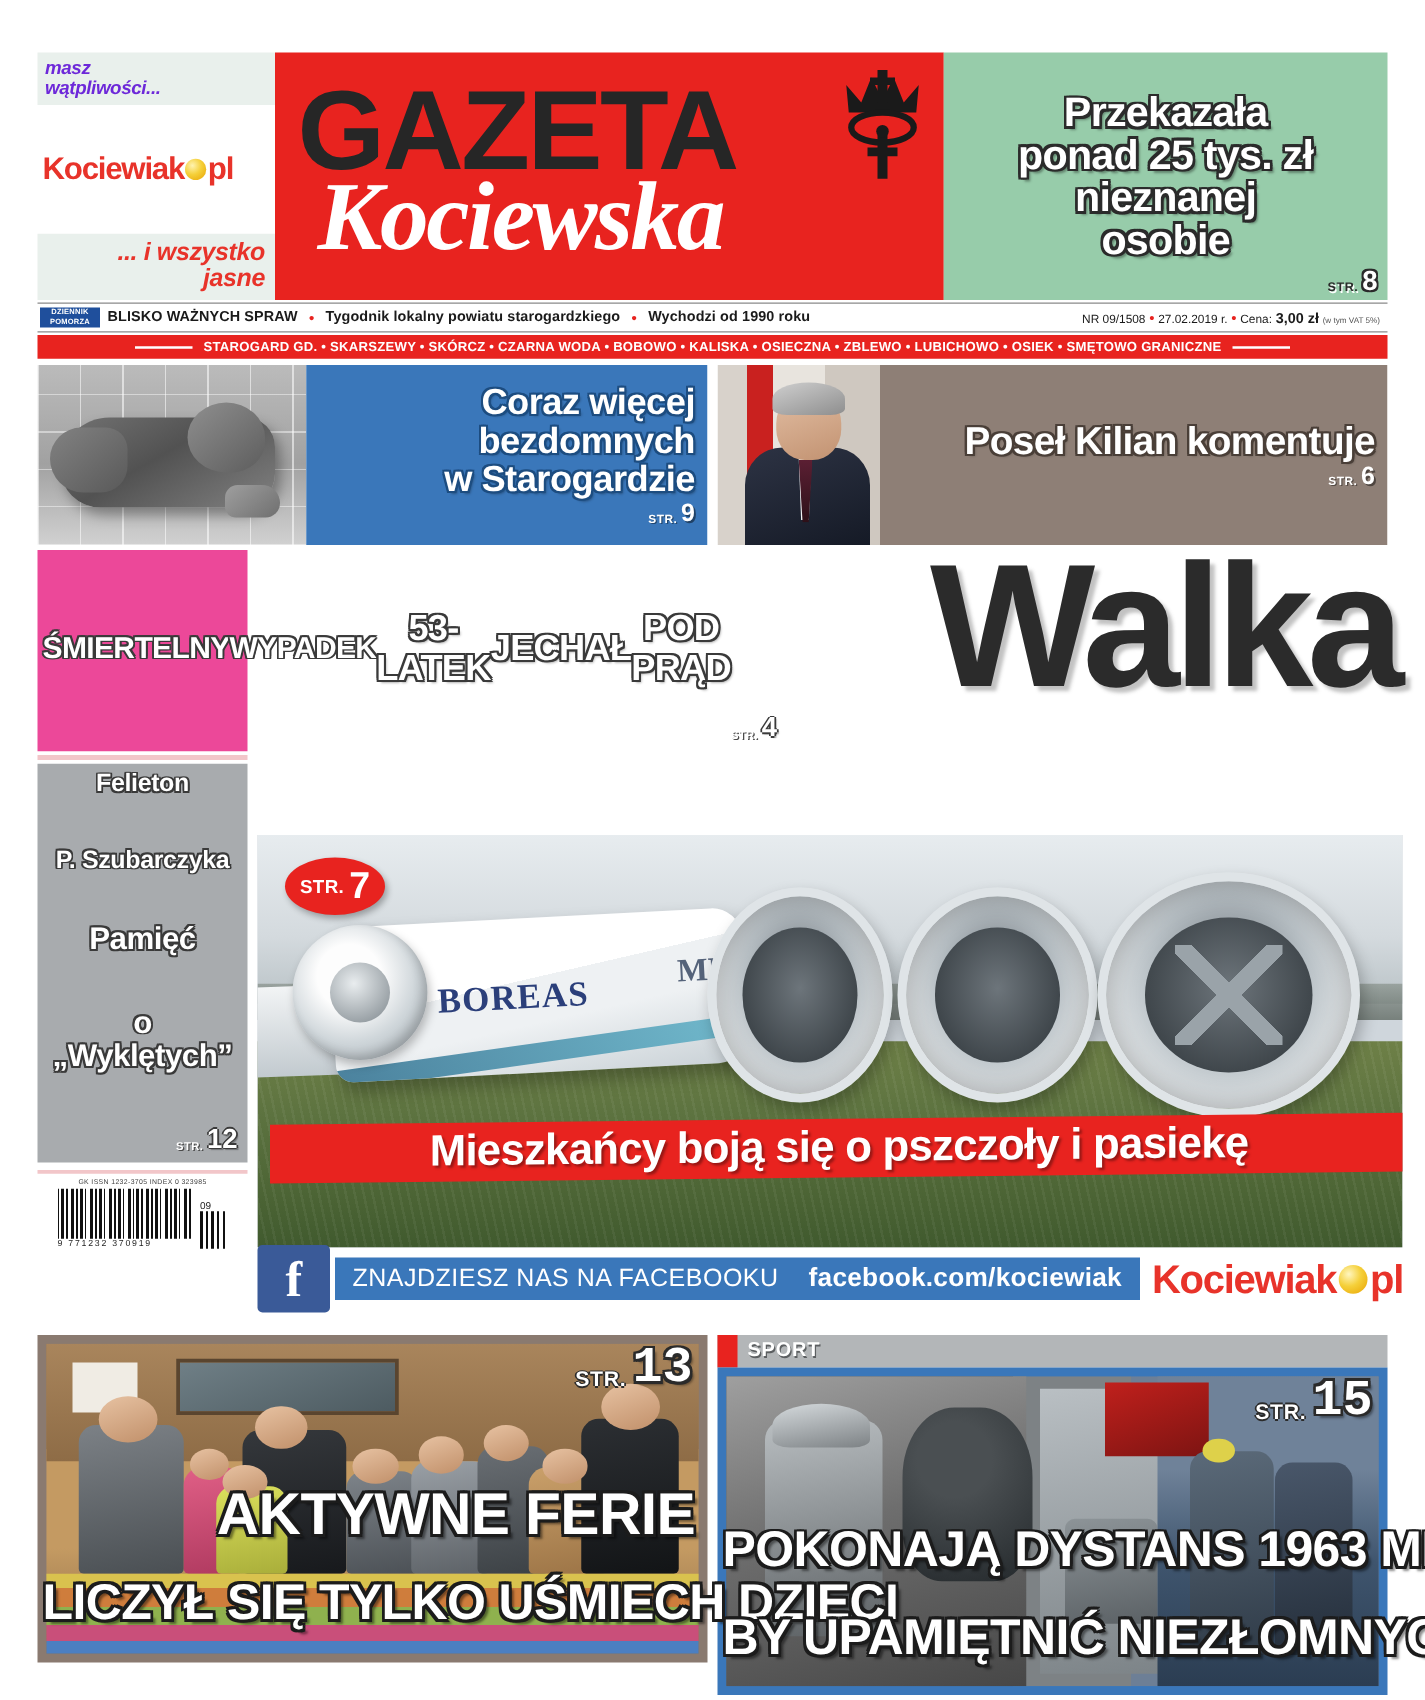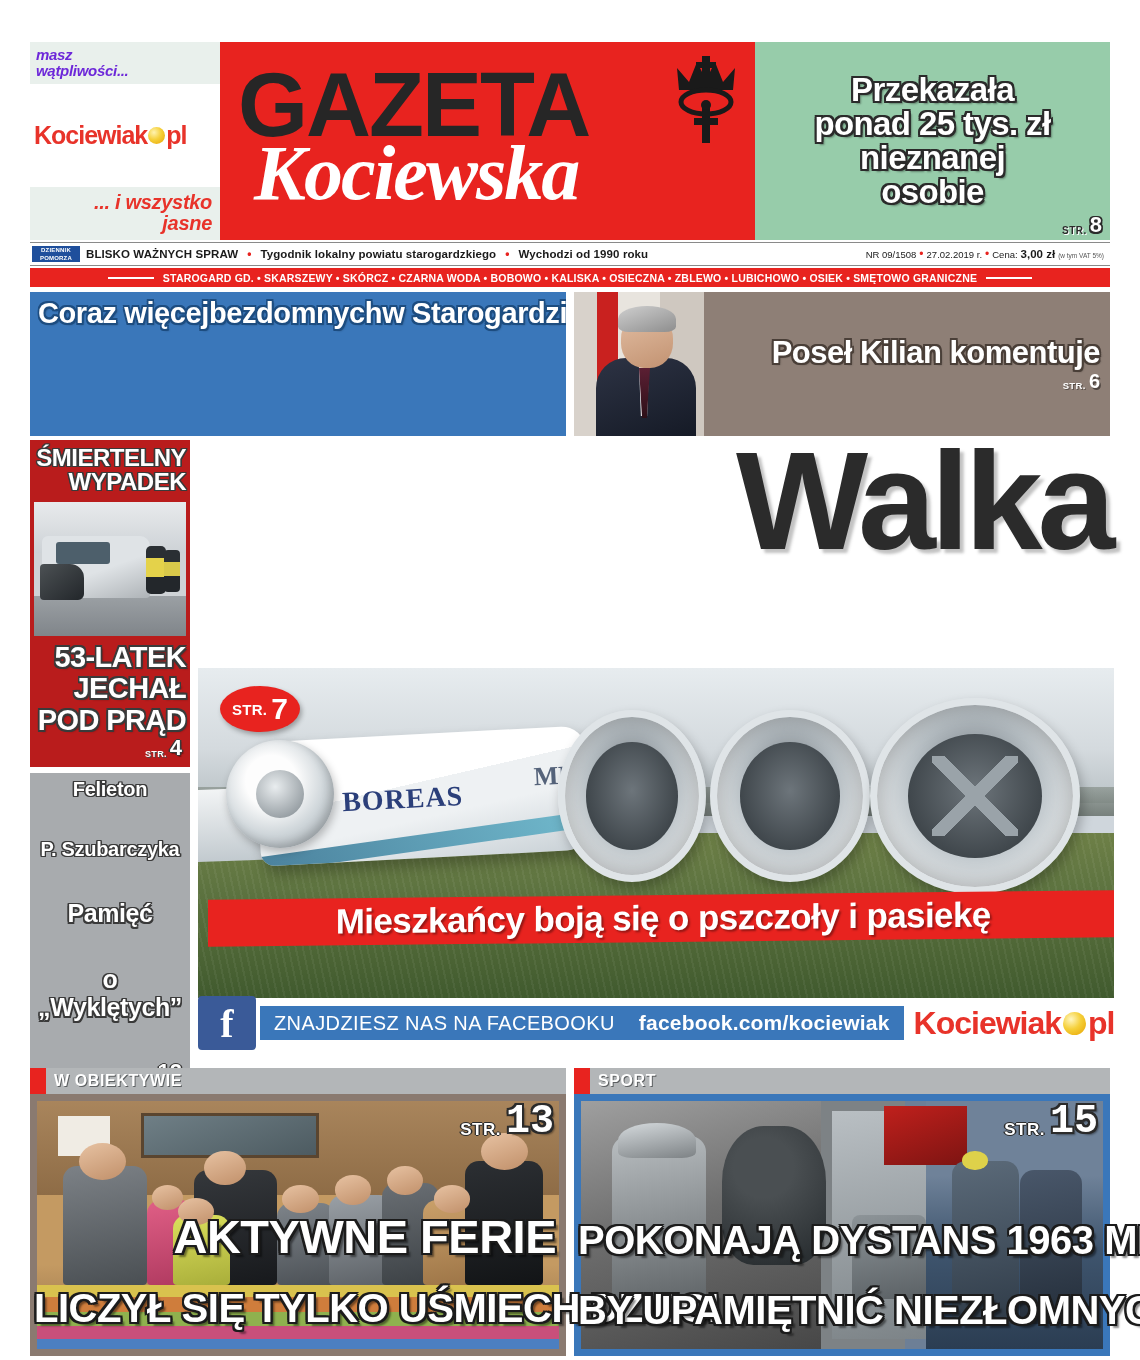--- a/index.html
+++ b/index.html
@@ -88,21 +88,21 @@
     background:linear-gradient(150deg,#6f7477 0%,#4e5356 45%,#7d8285 100%);
     border-radius:44px 26px 30px 36px; box-shadow:4px 6px 10px rgba(0,0,0,.35); }
   .t1-head { position:absolute; left:120px; top:30px; width:62px; height:56px;
     background:linear-gradient(140deg,#8b9093,#595e61); border-radius:50% 50% 44% 50%; }
   .t1-pack { position:absolute; left:10px; top:50px; width:62px; height:52px;
     background:linear-gradient(140deg,#7e8386,#545a5d); border-radius:26px 18px 22px 28px; }
   .t1-shoe { position:absolute; left:150px; top:96px; width:44px; height:26px;
     background:linear-gradient(140deg,#9aa0a2,#6b7073); border-radius:14px 20px 16px 12px; }
 
   .teaser-blue { flex:1; background:#3a77ba; position:relative; padding:6px 10px 6px 8px;
-                 display:flex; flex-direction:row; justify-content:center; }
+                 display:flex; flex-direction:column; justify-content:center; }
   .tb-line { color:#ffffff; font-weight:bold; font-size:29px; line-height:1.06; text-align:right;
              letter-spacing:-0.4px; white-space:nowrap;
              text-shadow:-1.6px 0 #1d4d80,0 -1.6px #1d4d80,1.6px 0 #1d4d80,0 1.6px #1d4d80,
                           -1.6px -1.6px #1d4d80,1.6px -1.6px #1d4d80,-1.6px 1.6px #1d4d80,1.6px 1.6px #1d4d80,
                           2px 2px 2px rgba(0,0,0,.3); }
   .str-inline { display:flex; align-items:flex-end; justify-content:flex-end; gap:3px; margin-top:2px; }
   .str-inline .lbl { font-size:9.5px; font-weight:bold; color:#ffffff; letter-spacing:0.4px;
                      text-shadow:1px 1px 0 rgba(0,0,0,.4); }
   .str-inline .num { font-size:20px; font-weight:bold; color:#ffffff; line-height:.95;
                      text-shadow:1.5px 1.5px 0 rgba(0,0,0,.45); }
@@ -129,22 +129,22 @@
   .tbr-white { color:#ffffff; font-weight:bold; font-size:31px; line-height:1.04; text-align:right;
                letter-spacing:-0.5px; white-space:nowrap;
                text-shadow:-1.8px 0 #4a3f38,0 -1.8px #4a3f38,1.8px 0 #4a3f38,0 1.8px #4a3f38,
                             -1.8px -1.8px #4a3f38,1.8px -1.8px #4a3f38,-1.8px 1.8px #4a3f38,1.8px 1.8px #4a3f38,
                             2px 2px 2px rgba(0,0,0,.3); }
 
   
   .mainblock { position:absolute; left:30px; top:440px; width:1080px; height:620px; display:flex; gap:8px; }
 
   .sidecol { width:168px; display:flex; flex-direction:column; }
-  .side-top { background:#b91c1c; padding:6px 4px 8px 4px; display:flex; flex-direction:column;
-              align-items:flex-end; }
+  .side-top { background:#ec4899; padding:6px 4px 8px 4px; display:flex; flex-direction:row;
+              align-items:center; }
   .side-kicker { color:#ffffff; font-weight:bold; font-size:24px; line-height:1.02; text-align:center;
                  letter-spacing:-0.5px;
                  text-shadow:-1.4px 0 #3a3a3a,0 -1.4px #3a3a3a,1.4px 0 #3a3a3a,0 1.4px #3a3a3a,
                               -1.4px -1.4px #3a3a3a,1.4px -1.4px #3a3a3a,-1.4px 1.4px #3a3a3a,1.4px 1.4px #3a3a3a; }
   .side-photo { width:152px; height:134px; margin:7px 0 6px 0; position:relative; overflow:hidden;
                 background:#cfd3d6; }
   .sp-sky { position:absolute; left:0; top:0; right:0; height:38%; background:linear-gradient(180deg,#e8eaec,#cdd2d6); }
   .sp-road { position:absolute; left:0; bottom:0; right:0; height:30%; background:linear-gradient(180deg,#9ba0a4,#80858a); }
   .sp-van { position:absolute; left:8px; top:34px; width:108px; height:62px;
             background:linear-gradient(160deg,#dfe3e6 0 55%, #aeb3b7 100%); border-radius:6px 10px 4px 4px; }
@@ -561,24 +561,20 @@
           <span class="dot"></span>
           <span>pl</span>
         </span>
       </div>
     </div>
   </div>
 
   <div class="bottomrow">
 
     <div class="panel obiektywie">
-      <div class="panel-hdr">
-        <div class="sq"></div>
-        <div class="lbl">W OBIEKTYWIE</div>
-      </div>
       <div class="panel-body">
         <div class="panel-photo">
           <div class="p1">
             <div class="wall"></div>
               <div class="board"></div>
               <div class="paper"></div>
             <div class="fig f1"></div>
               <div class="fig f2"></div>
               <div class="fig f3"></div>
             <div class="fig f4"></div>

